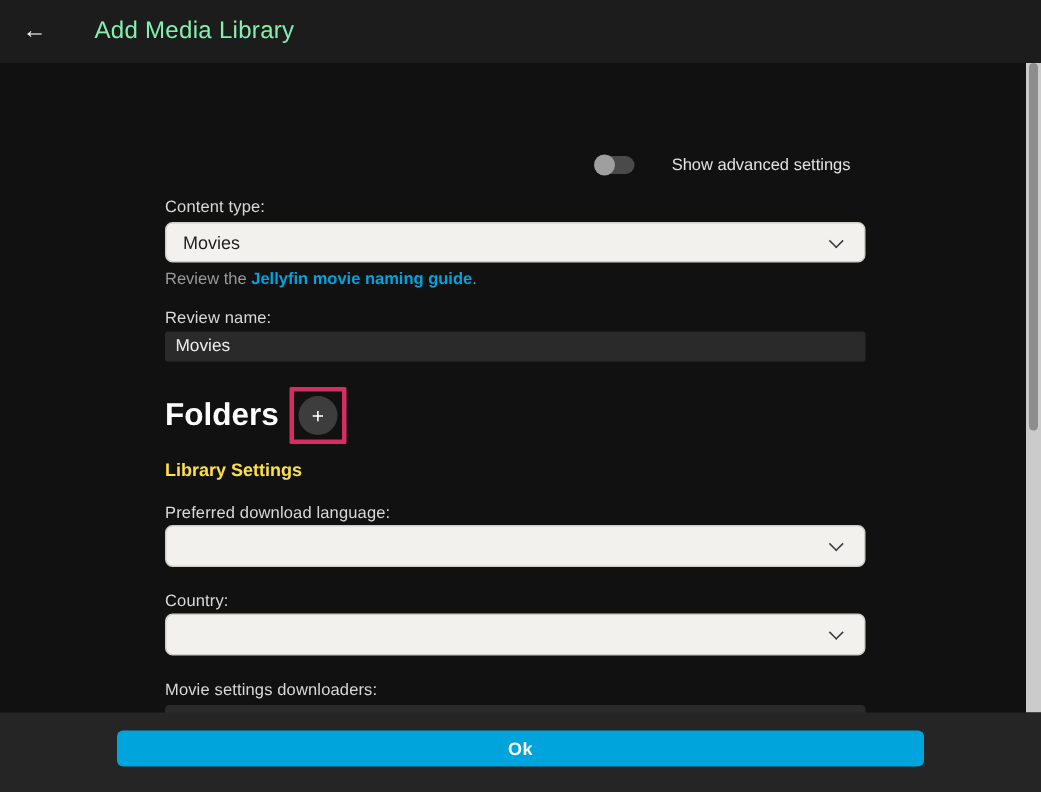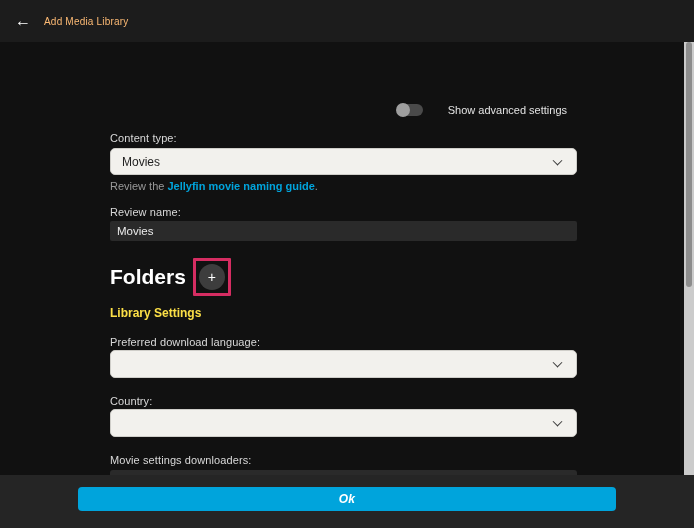--- a/index.html
+++ b/index.html
@@ -13,21 +13,21 @@
 
   
   .appbar {
     position: absolute; top: 0; left: 0; width: 694px; height: 42px;
     background: #1c1c1c; display: flex; align-items: center; z-index: 30;
   }
   .back-btn {
     width: 26px; height: 26px; margin-left: 10px; display: flex; align-items: center; justify-content: center;
     color: #ffffff; font-size: 16px; cursor: pointer; border-radius: 50%;
   }
-  .appbar-title { margin-left: 8px; font-size: 10px; color: #fdba74; letter-spacing: 0.2px; }
+  .appbar-title { margin-left: 27px; font-size: 16px; color: #86efac; letter-spacing: 0.2px; }
 
   
   .scrollbar-track {
     position: absolute; top: 42px; right: 0; width: 10px; height: 433px;
     background: #cbcbcb; z-index: 25;
   }
   .scrollbar-thumb {
     position: absolute; top: 0; left: 2px; width: 6px; height: 245px;
     background: #8d8d8d; border-radius: 3px;
   }
@@ -116,21 +116,20 @@
   
   .footer {
     position: absolute; left: 0; top: 475px; width: 694px; height: 53px;
     background: #252525; z-index: 40;
   }
   .ok-btn {
     position: absolute; left: 78px; top: 12px; width: 538px; height: 24px;
     background: #00a4dc; border: none; border-radius: 4px; cursor: pointer;
     color: #ffffff; font-size: 12px; font-weight: bold; letter-spacing: 0.3px;
     font-family: "Liberation Sans", "DejaVu Sans", sans-serif;
-    font-style: italic;
   }
 </style>
 </head>
 <body>
 
 <div class="screen">
 
   <div class="appbar">
     <div class="back-btn">←</div>
     <div class="appbar-title">Add Media Library</div>

